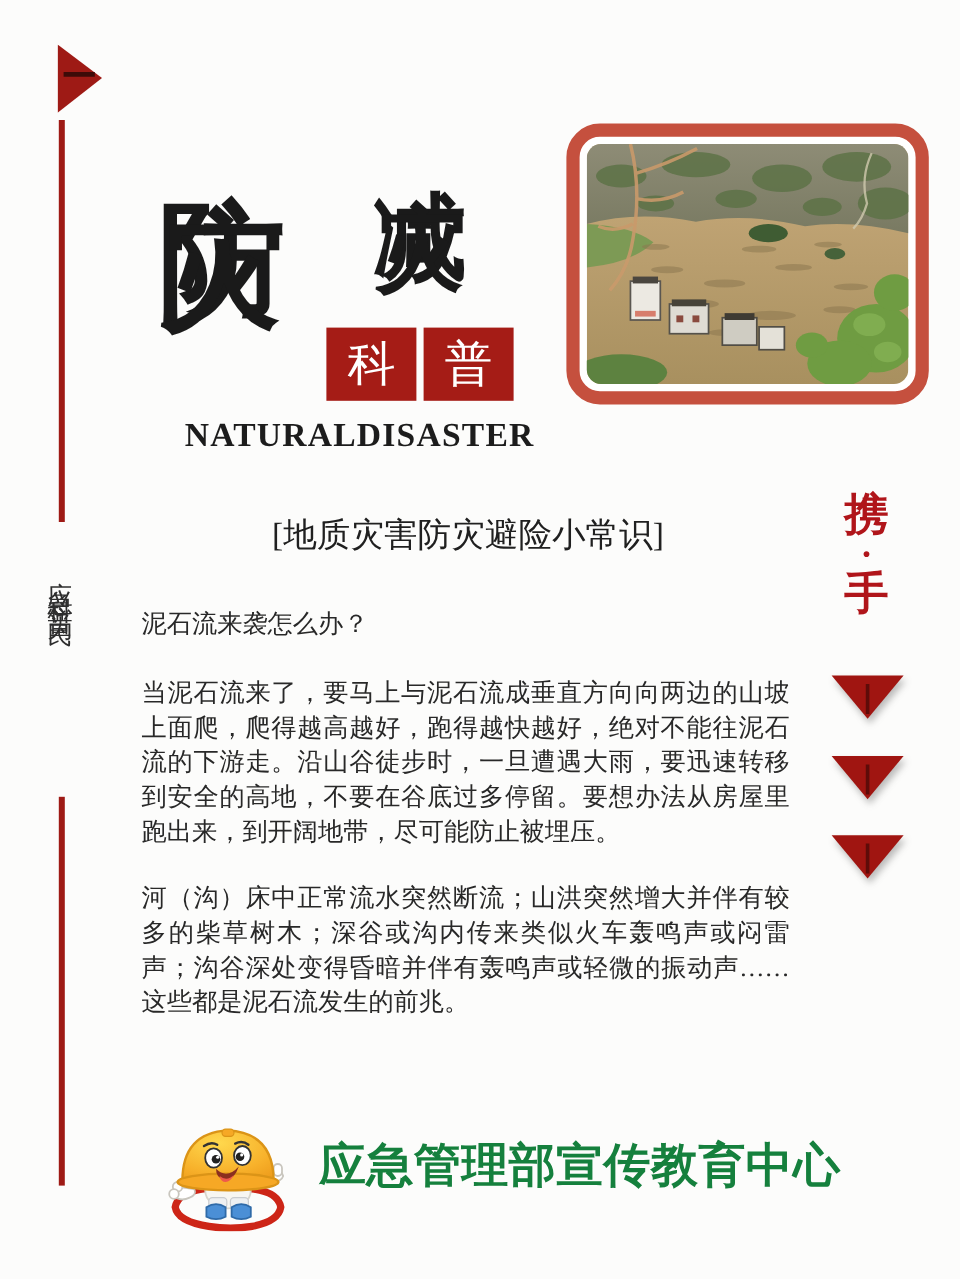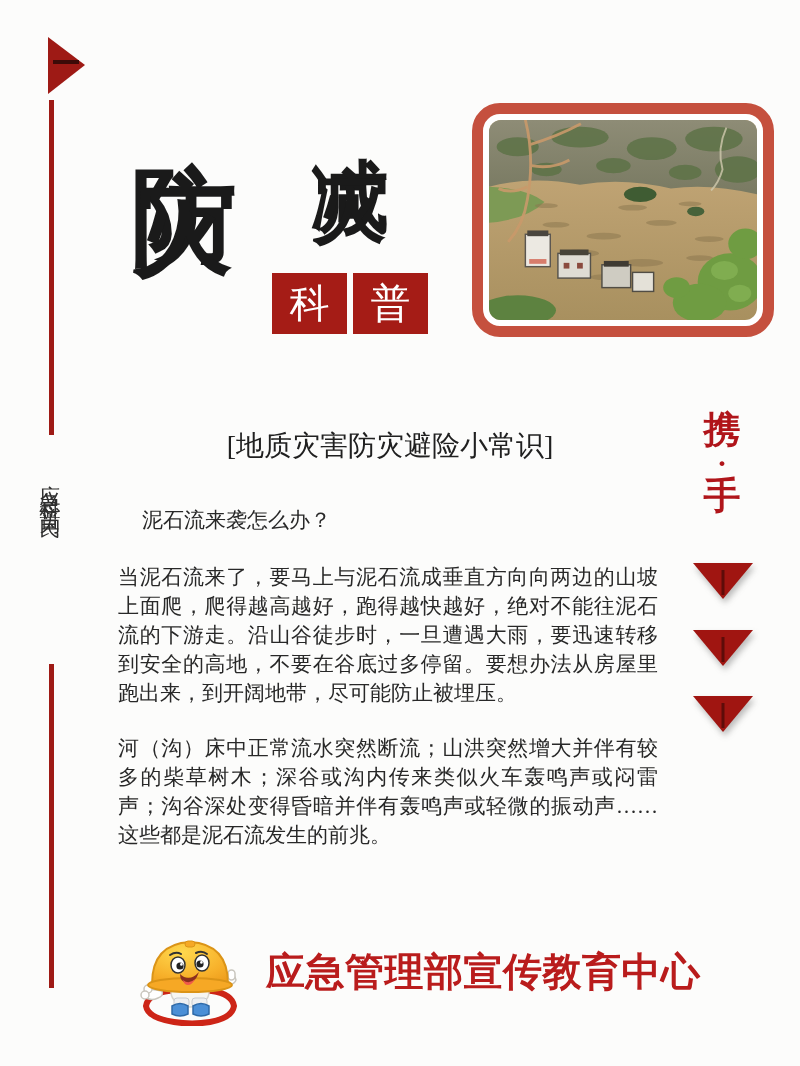--- a/index.html
+++ b/index.html
@@ -71,28 +71,28 @@
     position:absolute; left:80px; top:427px; width:620px;
     text-align:center; font-size:28px; color:#202020;
     font-family:"Liberation Serif","DejaVu Serif",serif;
   }
   .article {
     position:absolute; left:118px; top:506px; width:540px;
     font-family:"Liberation Serif","DejaVu Serif",serif;
     font-size:21px; line-height:29px; color:#282828;
     text-align:justify;
   }
-  .article .question { margin-bottom:28px;margin-left:24px; }
+  .article .question { margin-bottom:28px; }
   .article p { margin-bottom:26px; }
   
   .mascot { position:absolute; left:132px; top:932px; }
   .org-name {
     position:absolute; left:266px; top:950px;
     font-size:39px; line-height:44px; font-weight:600;
-    letter-spacing:0.5px; color:#b91c1c;
+    letter-spacing:0.5px; color:#15803d;
   }
 </style>
 </head>
 <body>
 
 <div class="poster">
 
   <svg class="flag" width="40" height="58" viewBox="0 0 40 58">
     <polygon points="0,0 37,28 0,57" fill="#9e1a15"></polygon>
     <line x1="5" y1="25" x2="31" y2="25" stroke="#3d0b08" stroke-width="4"></line>
@@ -100,20 +100,21 @@
   <div class="rail-seg rail-top"></div>
   <div class="left-slogan">应急科普为民</div>
   <div class="rail-seg rail-bottom"></div>
 
   <div class="title-main">防灾</div>
   <div class="title-sub">减灾</div>
   <div class="badge-row">
     <div class="badge">科</div>
     <div class="badge">普</div>
   </div>
+  <div class="subtitle-en">NATURALDISASTER</div>
 
   <div class="photo-frame">
     <svg viewBox="0 0 280 210" preserveAspectRatio="none">
       <defs>
         <linearGradient id="mud" x1="0" y1="0" x2="0" y2="1">
           <stop offset="0" stop-color="#c9ab7c"></stop>
           <stop offset="1" stop-color="#a8905f"></stop>
         </linearGradient>
         <linearGradient id="mtn" x1="0" y1="0" x2="0" y2="1">
           <stop offset="0" stop-color="#8e8c76"></stop>

